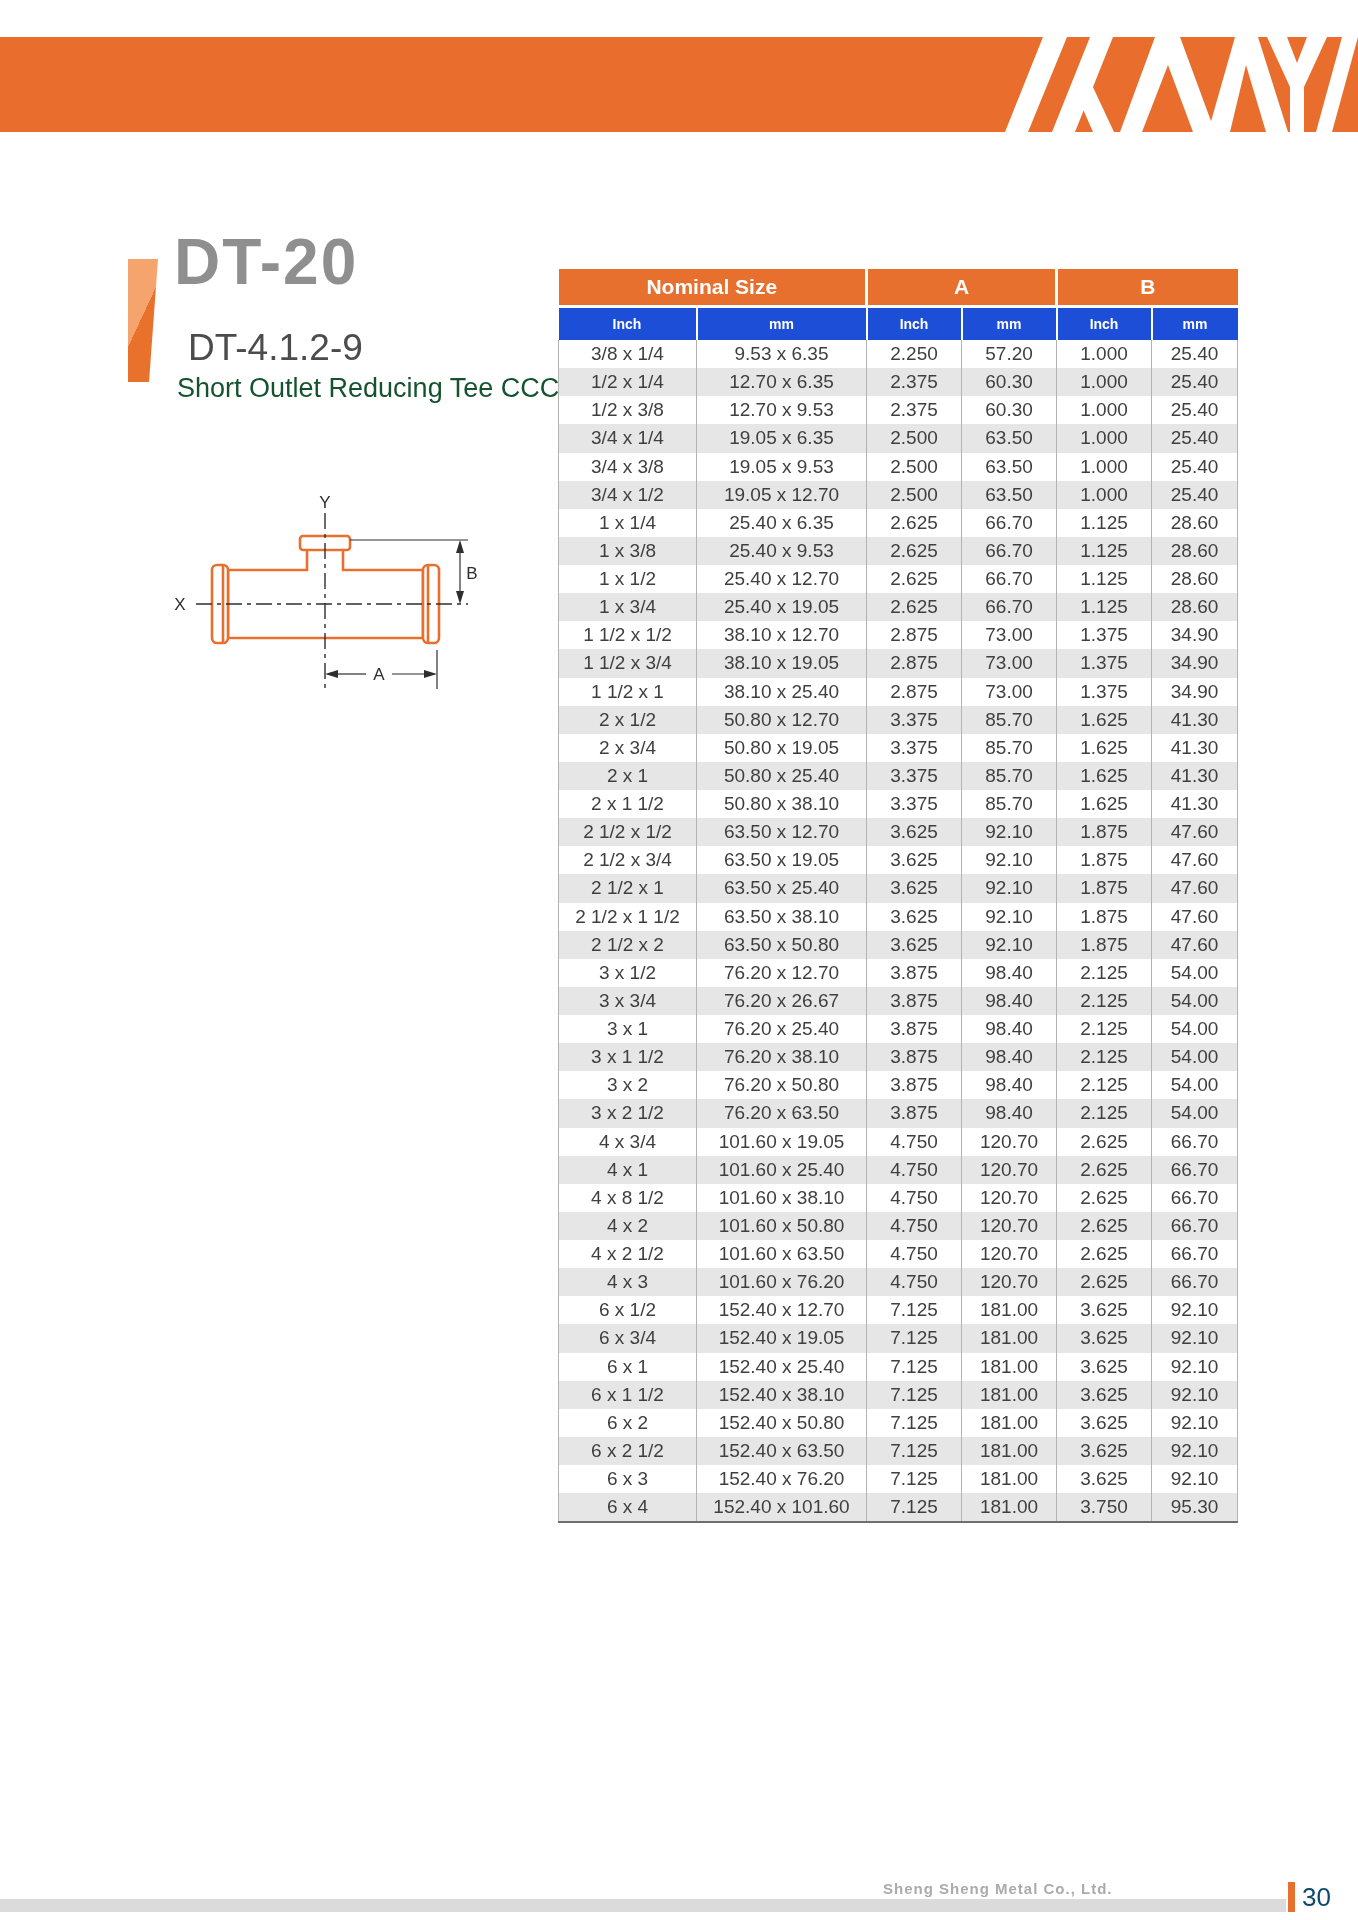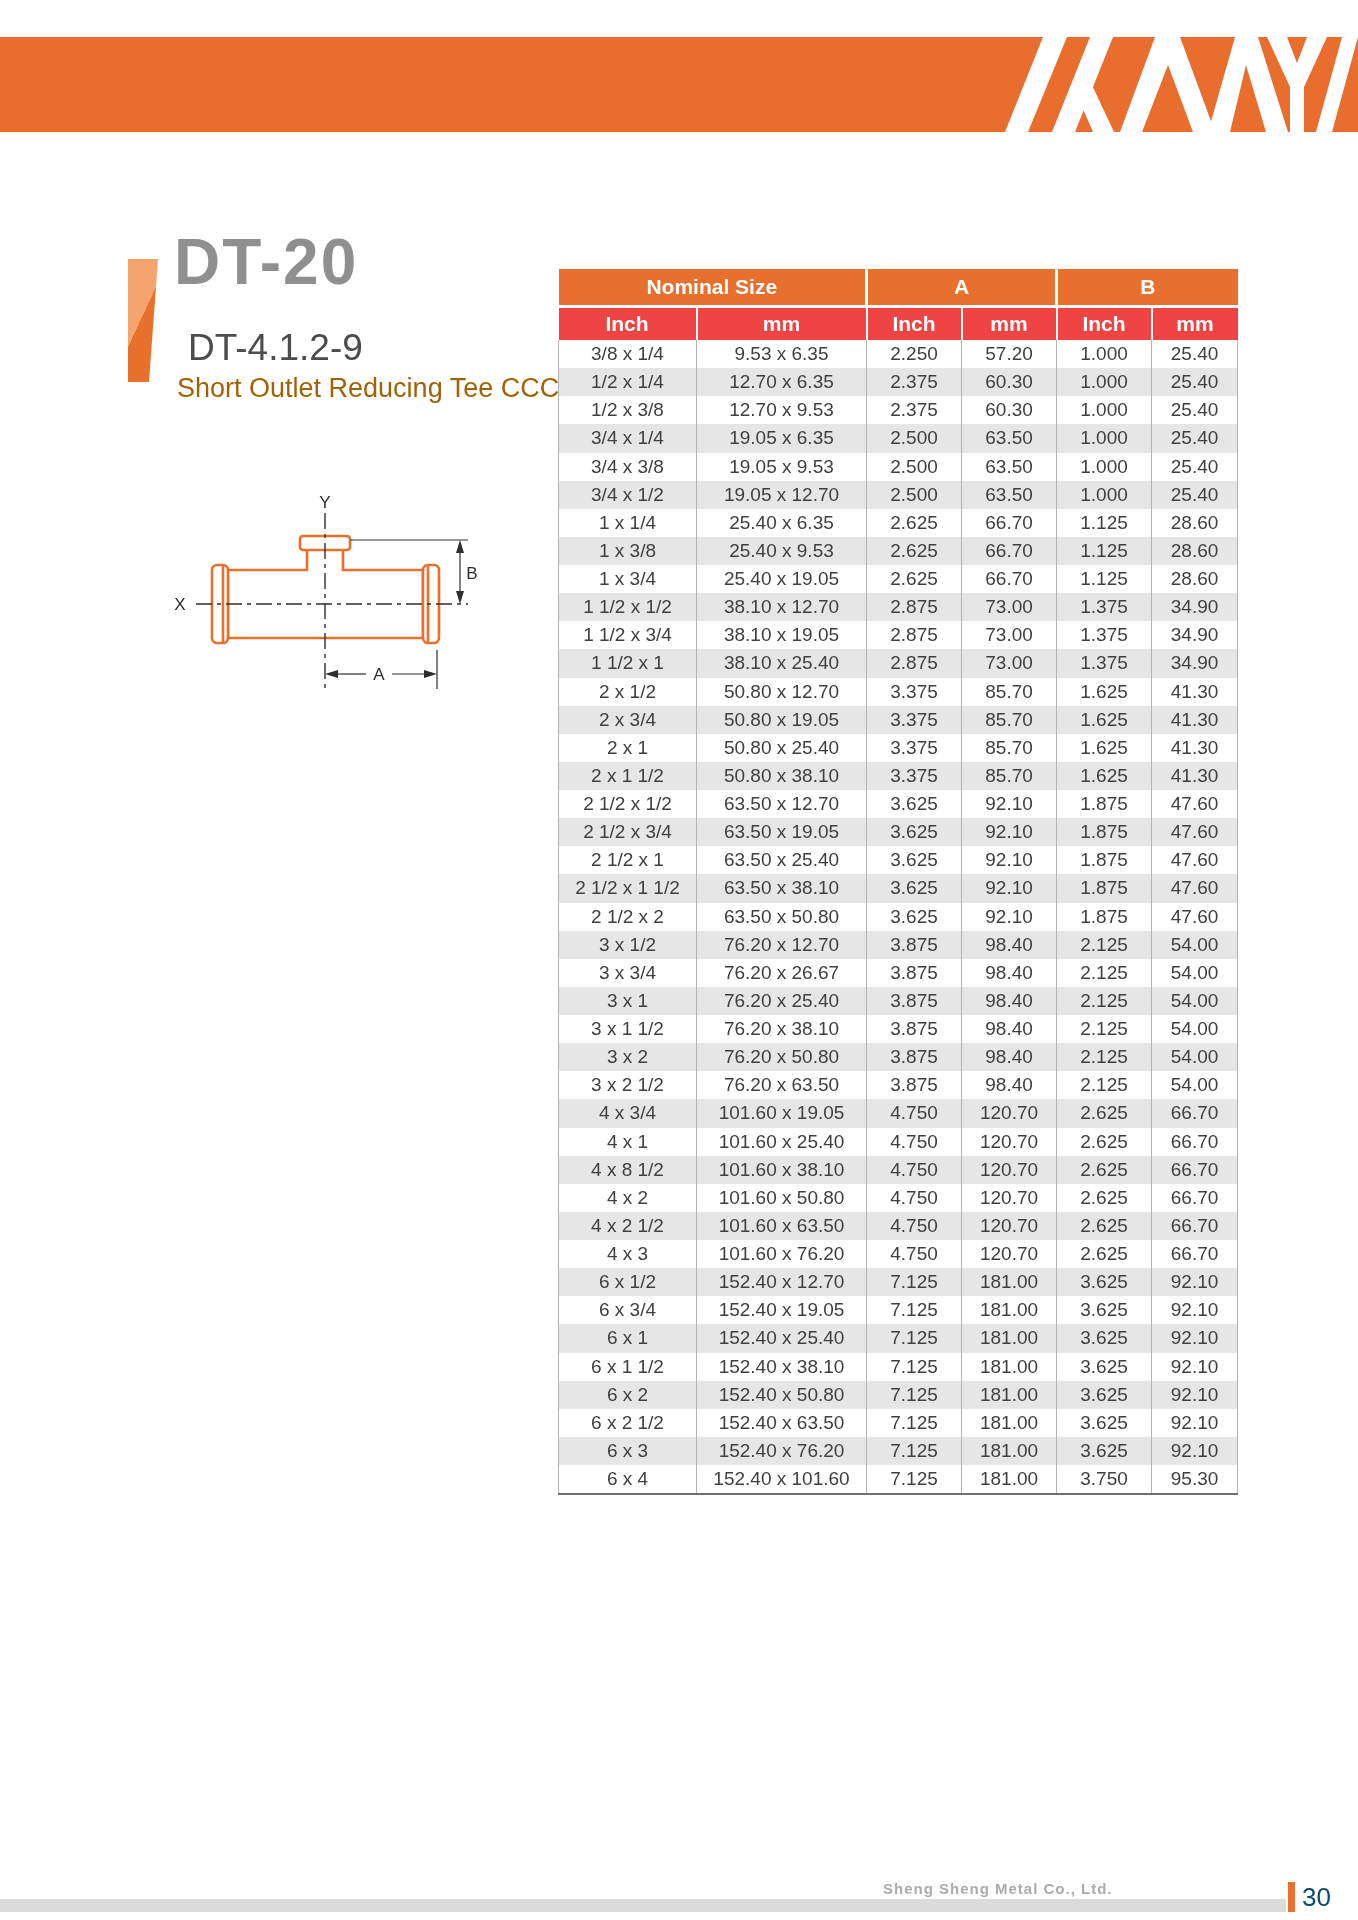--- a/index.html
+++ b/index.html
@@ -11,30 +11,30 @@
   .top-band{position:absolute;left:0;top:0;width:1358px;height:95px;background:#e96e2e;}
   .logo-mark{position:absolute;right:0;top:0;width:368px;height:95px;}
   
   .accent-bar{
     position:absolute;left:128px;top:222px;width:30px;height:123px;
     background:linear-gradient(115deg,#f6a46d 47%,#e8722c 47%);
     clip-path:polygon(0 0,100% 0,70% 100%,0 100%);
   }
   .product-code{position:absolute;left:174px;top:188px;font-size:64px;letter-spacing:2px;color:#8f8f8f;font-weight:600;}
   .product-model{position:absolute;left:188px;top:290px;font-size:37px;color:#4c4c4c;}
-  .product-name{position:absolute;left:177px;top:336px;font-size:27px;color:#a16207;}
+  .product-name{position:absolute;left:177px;top:336px;font-size:27px;color:#14532d;}
   
   .diagram{position:absolute;left:150px;top:360px;width:340px;height:300px;}
   
   .spec-table{position:absolute;left:558px;top:232px;}
   table{border-collapse:collapse;table-layout:fixed;width:679px;border-radius:22px;}
   thead th{color:#fff;font-weight:bold;text-align:center;padding:0;}
   .group-row th{height:36px;font-size:21px;background:#e8702e;border-right:3px solid #fff;border-bottom:3px solid #fff;}
   .group-row th:last-child{border-right:none;}
-  .sub-row th{height:32px;font-size:21px;background:#ef4444;border-right:2px solid #fff;}
+  .sub-row th{height:32px;font-size:14px;background:#1d4ed8;border-right:2px solid #fff;}
   .sub-row th:last-child{border-right:none;}
   tbody td{
     height:28.14px;font-size:19px;color:#3f3f3f;text-align:center;padding:0;
     border-right:1px solid #b3b3b3;border-left:1px solid #b3b3b3;
   }
   tbody tr:nth-child(even){background:#e6e6e6;}
   tbody tr:nth-child(odd){background:#ffffff;}
   tbody{border-bottom:2px solid #6f6f6f;}
   
   .footer-bar{position:absolute;left:0;top:1862px;width:1286px;height:13px;background:#dbdbdb;}
@@ -187,20 +187,28 @@
           </tr>
           <tr>
             <td>1 x 3/8</td>
             <td>25.40 x 9.53</td>
             <td>2.625</td>
             <td>66.70</td>
             <td>1.125</td>
             <td>28.60</td>
           </tr>
           <tr>
+            <td>1 x 1/2</td>
+            <td>25.40 x 12.70</td>
+            <td>2.625</td>
+            <td>66.70</td>
+            <td>1.125</td>
+            <td>28.60</td>
+          </tr>
+          <tr>
             <td>1 x 3/4</td>
             <td>25.40 x 19.05</td>
             <td>2.625</td>
             <td>66.70</td>
             <td>1.125</td>
             <td>28.60</td>
           </tr>
           <tr>
             <td>1 1/2 x 1/2</td>
             <td>38.10 x 12.70</td>

